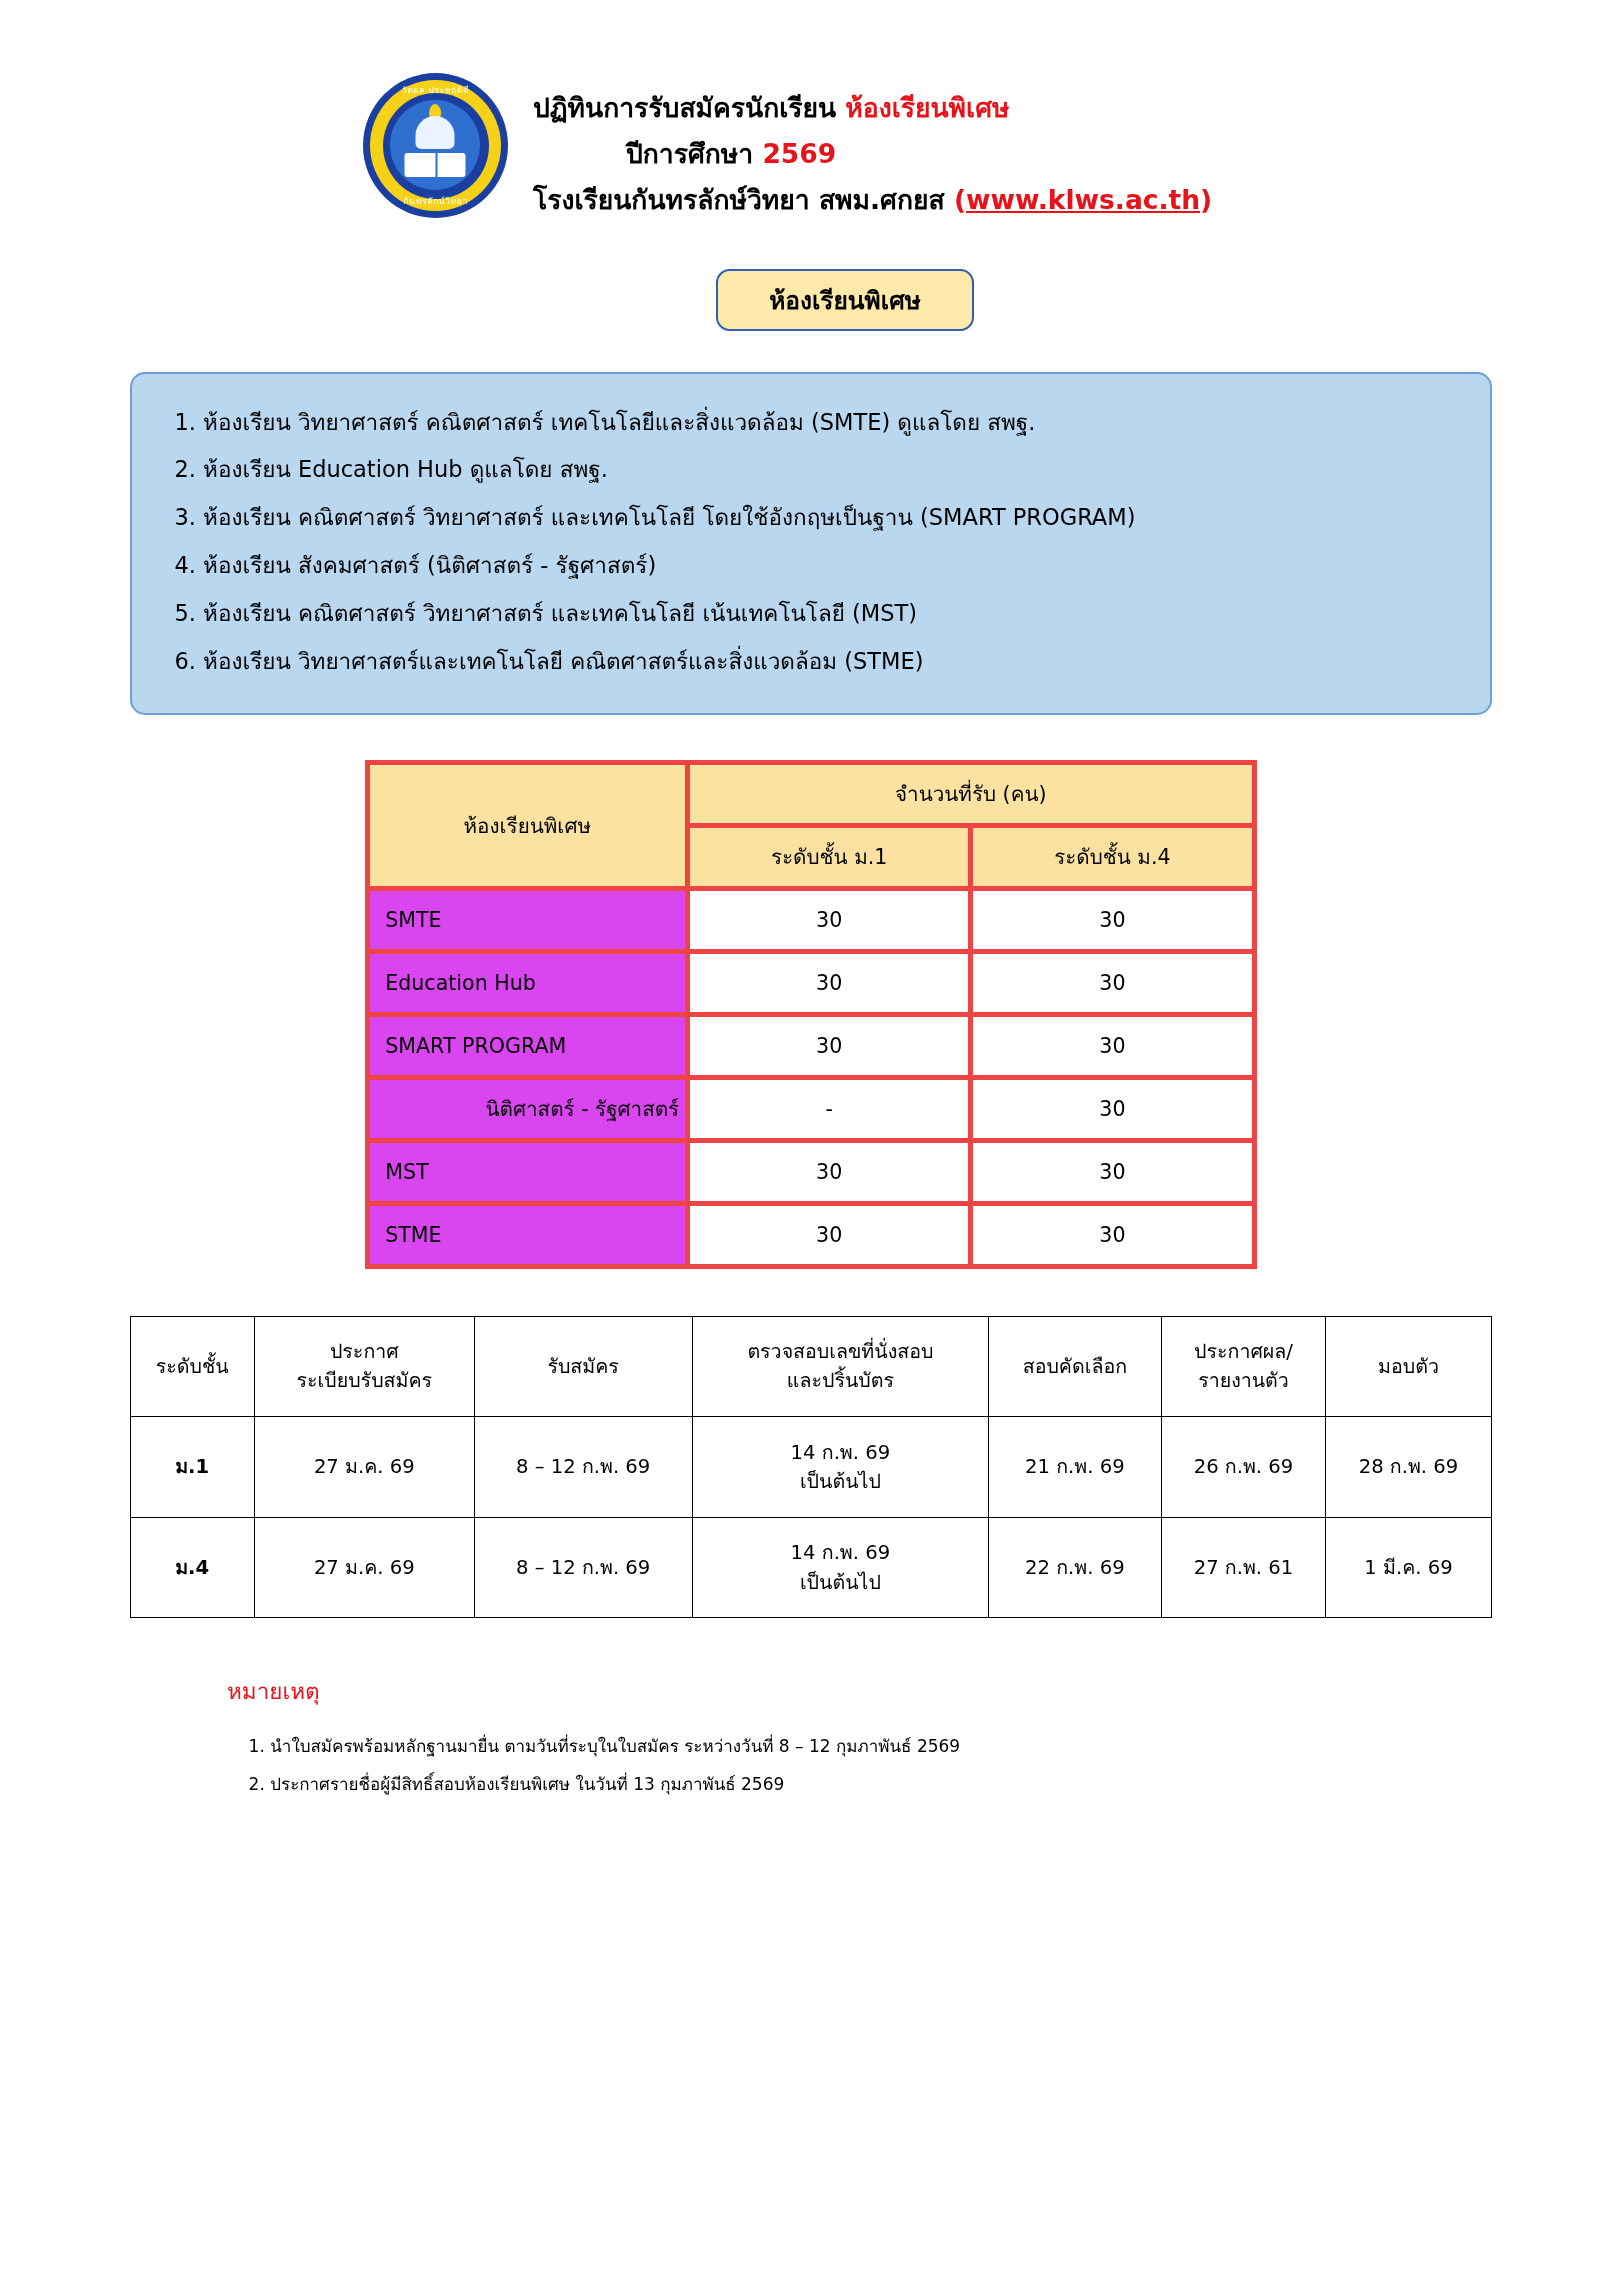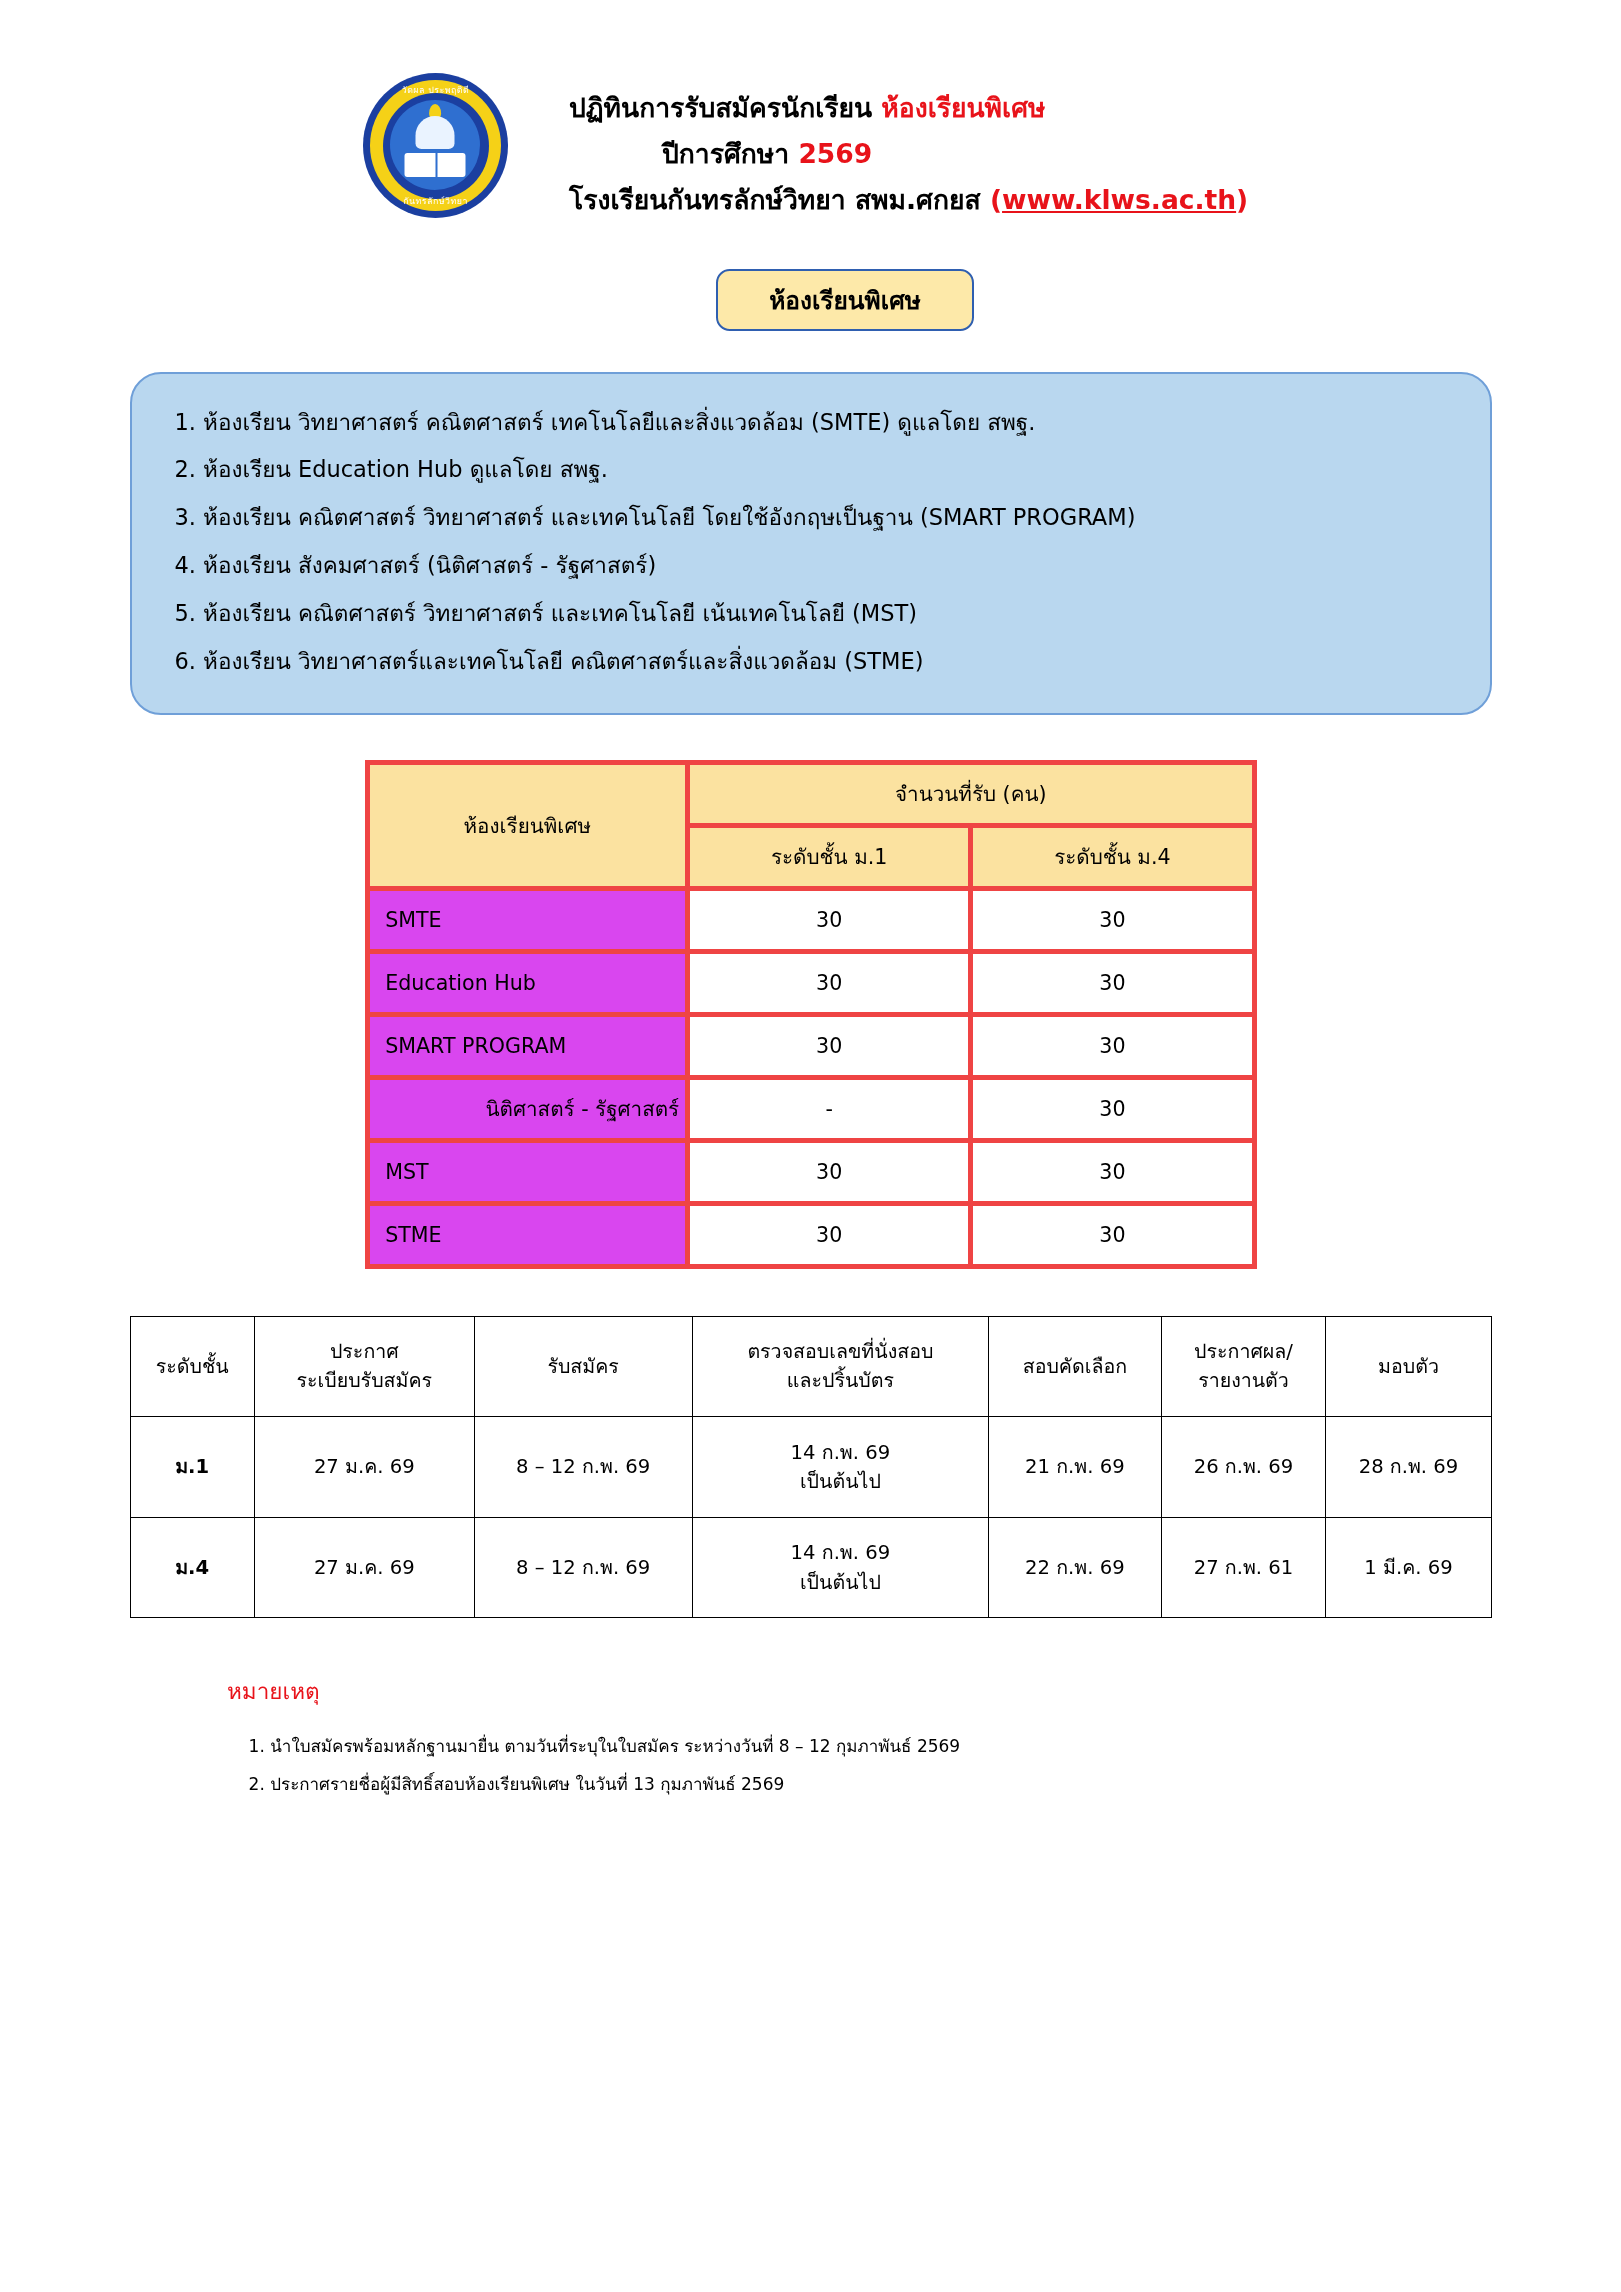--- a/index.html
+++ b/index.html
@@ -23,21 +23,20 @@
     padding: 0;
   }
 
   
   .header {
     display: flex;
     align-items: flex-start;
     justify-content: flex-start;
     padding-top: 71px;
     padding-left: 363px;
-    gap: 36px;
   }
   .logo {
     width: 145px;
     height: 145px;
     flex: 0 0 145px;
     position: relative;
     margin-top: 2px;
   }
   .logo .ring-out {
     position: absolute;
@@ -153,21 +152,21 @@
     font-weight: bold;
     color: #000;
   }
 
   
   .bluebox {
     margin: 41px auto 0 auto;
     width: 1362px;
     background: #b9d7ef;
     border: 2px solid #6f9fd8;
-    border-radius: 31px;
+    border-radius: 15px;
     padding: 23.5px 43px 27.4px 43px;
     box-sizing: border-box;
   }
   .bluebox .item {
     font-size: 22.5px;
     line-height: 1.0;
     padding: 12.7px 0;
     white-space: nowrap;
   }
 

